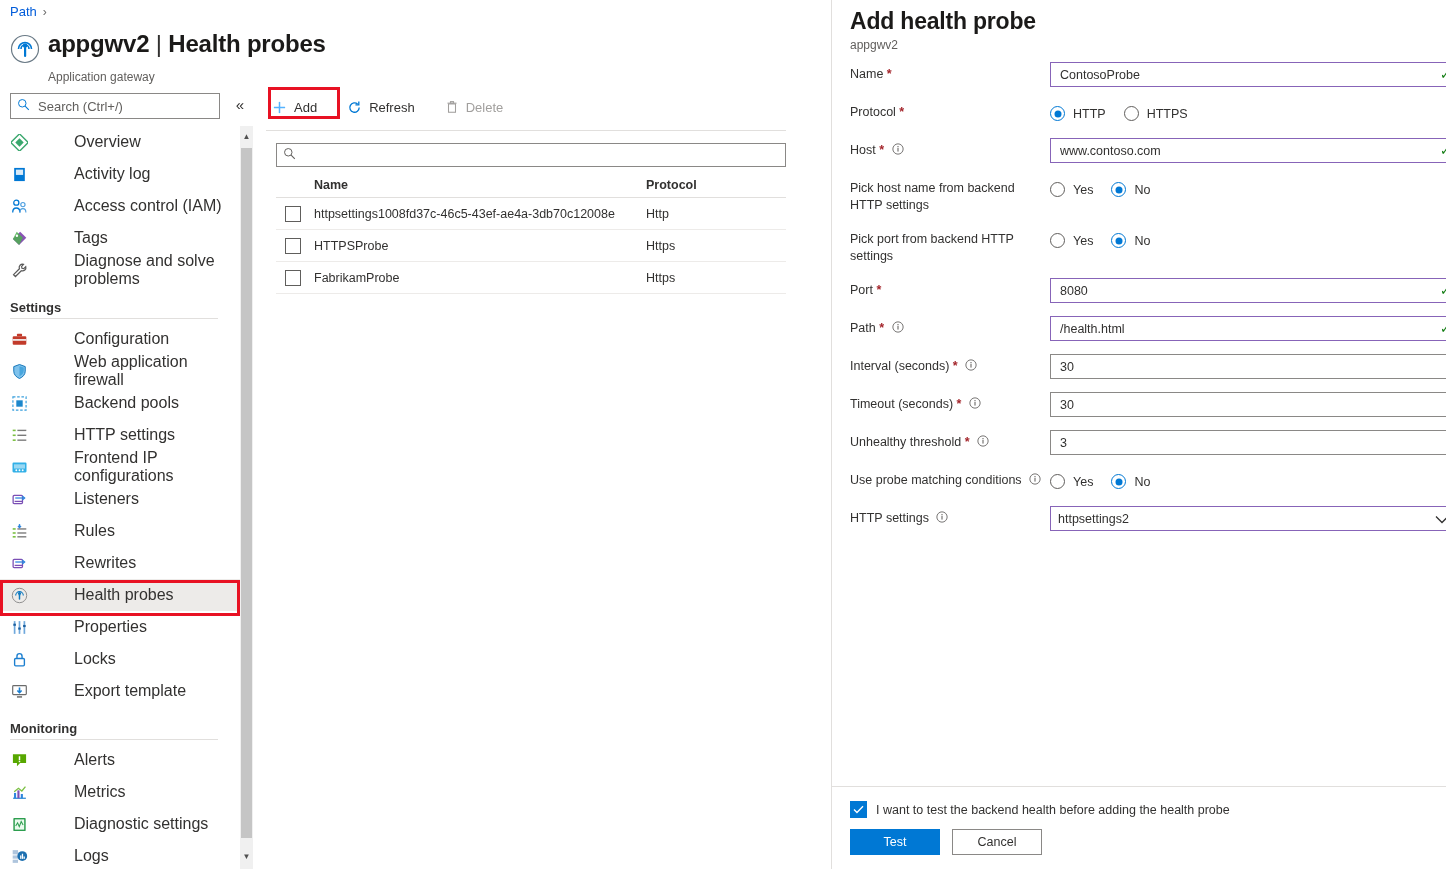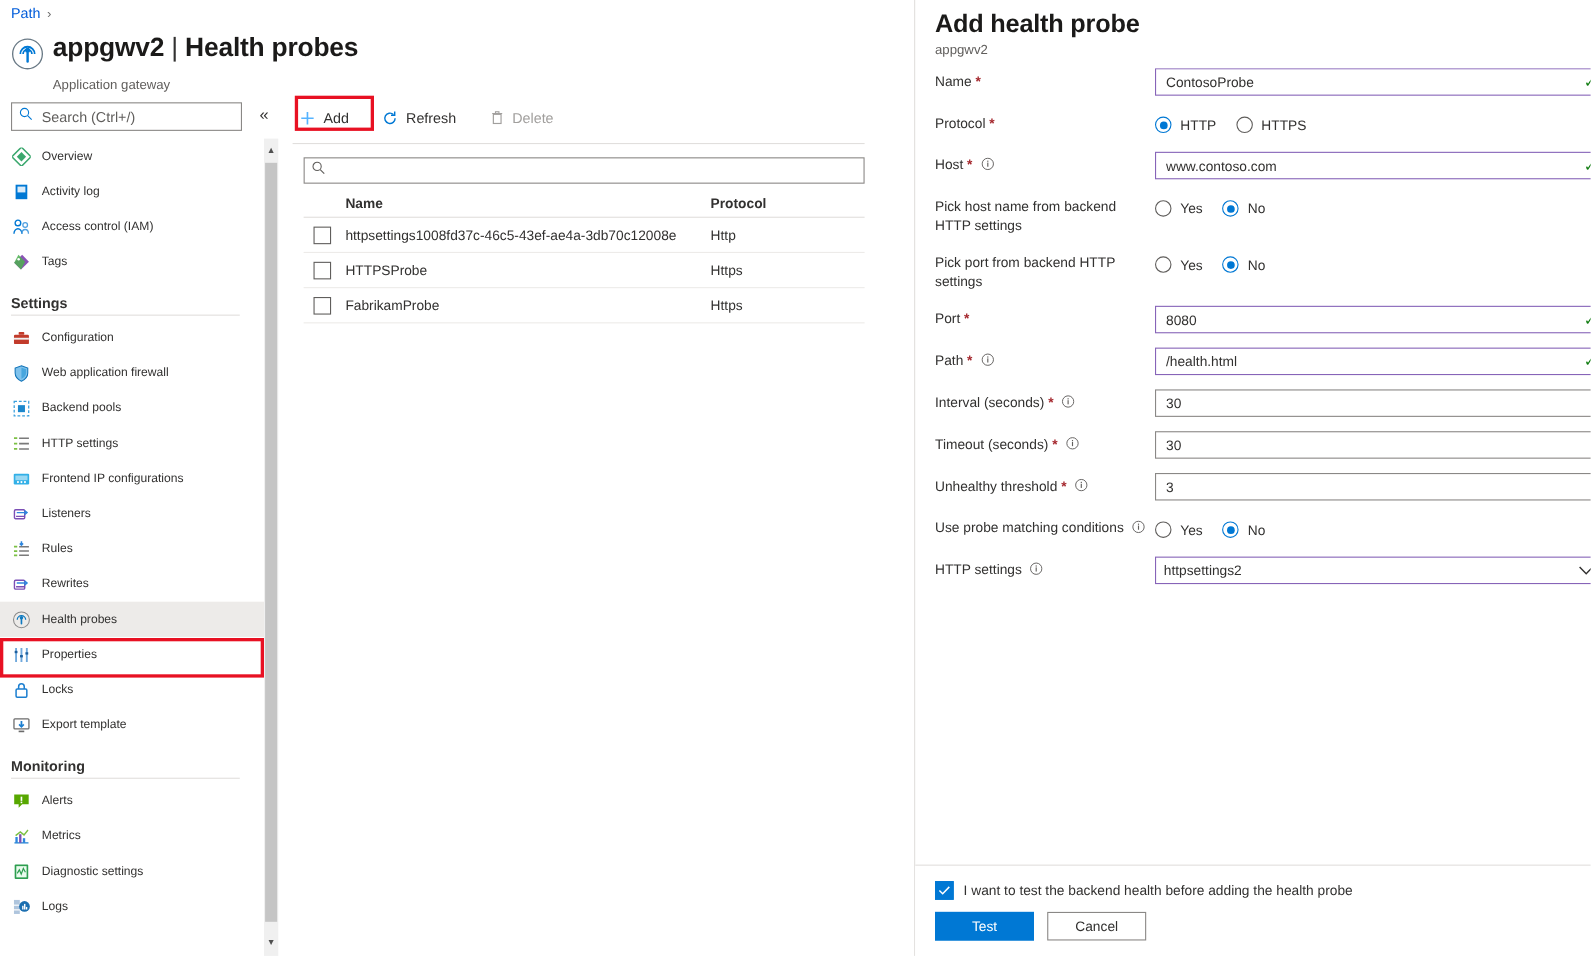--- a/index.html
+++ b/index.html
@@ -33,21 +33,21 @@
   .search-box .mag { margin-right: 6px; }
   .search-box input {
     border: 0; outline: none; font-size: 13px; color:#0c4a6e; width: 170px;
     font-family: "Liberation Sans", sans-serif; background: transparent;
   }
   .search-box input::placeholder { color:#605e5c; }
   .collapse-btn { position:absolute; left: 230px; top:93px; width:20px; height:24px; font-size:15px; color:#323130; text-align:center; line-height:24px; cursor:pointer; }
 
   
   #sidenav { position:absolute; left:0; top:126px; width: 240px; height: 743px; overflow:hidden; }
-  .nav-item { height: 32px; display:flex; align-items:center; padding-left: 10px; font-size:11px; color:#323130; cursor:pointer; }
+  .nav-item { height: 32px; display:flex; align-items:center; padding-left: 10px; font-size:16px; color:#323130; cursor:pointer;gap:36px; }
   .nav-item.selected { background:#edebe9; }
   .nav-icon { width:18px; height:18px; margin-right:10px; flex:0 0 18px; display:flex; align-items:center; justify-content:center; }
   .nav-group-title { font-size:13px; font-weight:600; color:#323130; padding:14px 0 3px 10px; }
   .nav-group-rule { height:1px; background:#e1dfdd; margin: 0 22px 4px 10px; }
 
   
   #side-scrollbar { position:absolute; left:240px; top:126px; width:13px; height:743px; background:#f0f0f0; }
   #side-scrollbar .sb-thumb { position:absolute; left:1px; top:22px; width:11px; height:690px; background:#c5c5c5; cursor:pointer;}
   #side-scrollbar .sb-arrow { position:absolute; left:0; width:13px; height:17px; display:flex; align-items:center; justify-content:center; font-size:8px; color:#505050; cursor:pointer;}
   #side-scrollbar .sb-up { top:2px; }
@@ -207,20 +207,28 @@
         <div class="nav-item">
           <span class="nav-icon">
             <svg width="17" height="17" viewBox="0 0 16 16">
               <path d="M8.6 1.6 14.4 7.4 7.6 14.2 1.8 8.4Z" fill="#8a53b5"></path>
               <path d="M5.4 1.6 11.2 7.4 7.6 14.2 1.8 8.4Z" fill="#4caf50" opacity=".85"></path>
               <circle cx="5.6" cy="5.4" r="1.1" fill="#fff"></circle>
             </svg>
           </span>
           <span>Tags</span>
         </div>
+        <div class="nav-item">
+          <span class="nav-icon">
+            <svg width="17" height="17" viewBox="0 0 16 16">
+              <path d="M11.8 2.2a3.2 3.2 0 0 0-3.9 4.2L2.4 11.9l1.8 1.8 5.5-5.5a3.2 3.2 0 0 0 4.2-3.9l-1.9 1.9-1.7-.3-.3-1.7z" fill="none" stroke="#5a5a5a" stroke-width="1.15"></path>
+            </svg>
+          </span>
+          <span>Diagnose and solve problems</span>
+        </div>
         <div class="nav-group-title">Settings</div>
         <div class="nav-group-rule"></div>
         <div class="nav-item">
           <span class="nav-icon">
             <svg width="17" height="17" viewBox="0 0 16 16">
               <rect x="1.6" y="5" width="12.8" height="8" rx="1" fill="#c23b2b"></rect>
               <rect x="1.6" y="7.6" width="12.8" height="1.6" fill="#f0f0f0"></rect>
               <rect x="5.6" y="2.6" width="4.8" height="2.4" rx=".6" fill="#c23b2b"></rect>
             </svg>
           </span>

